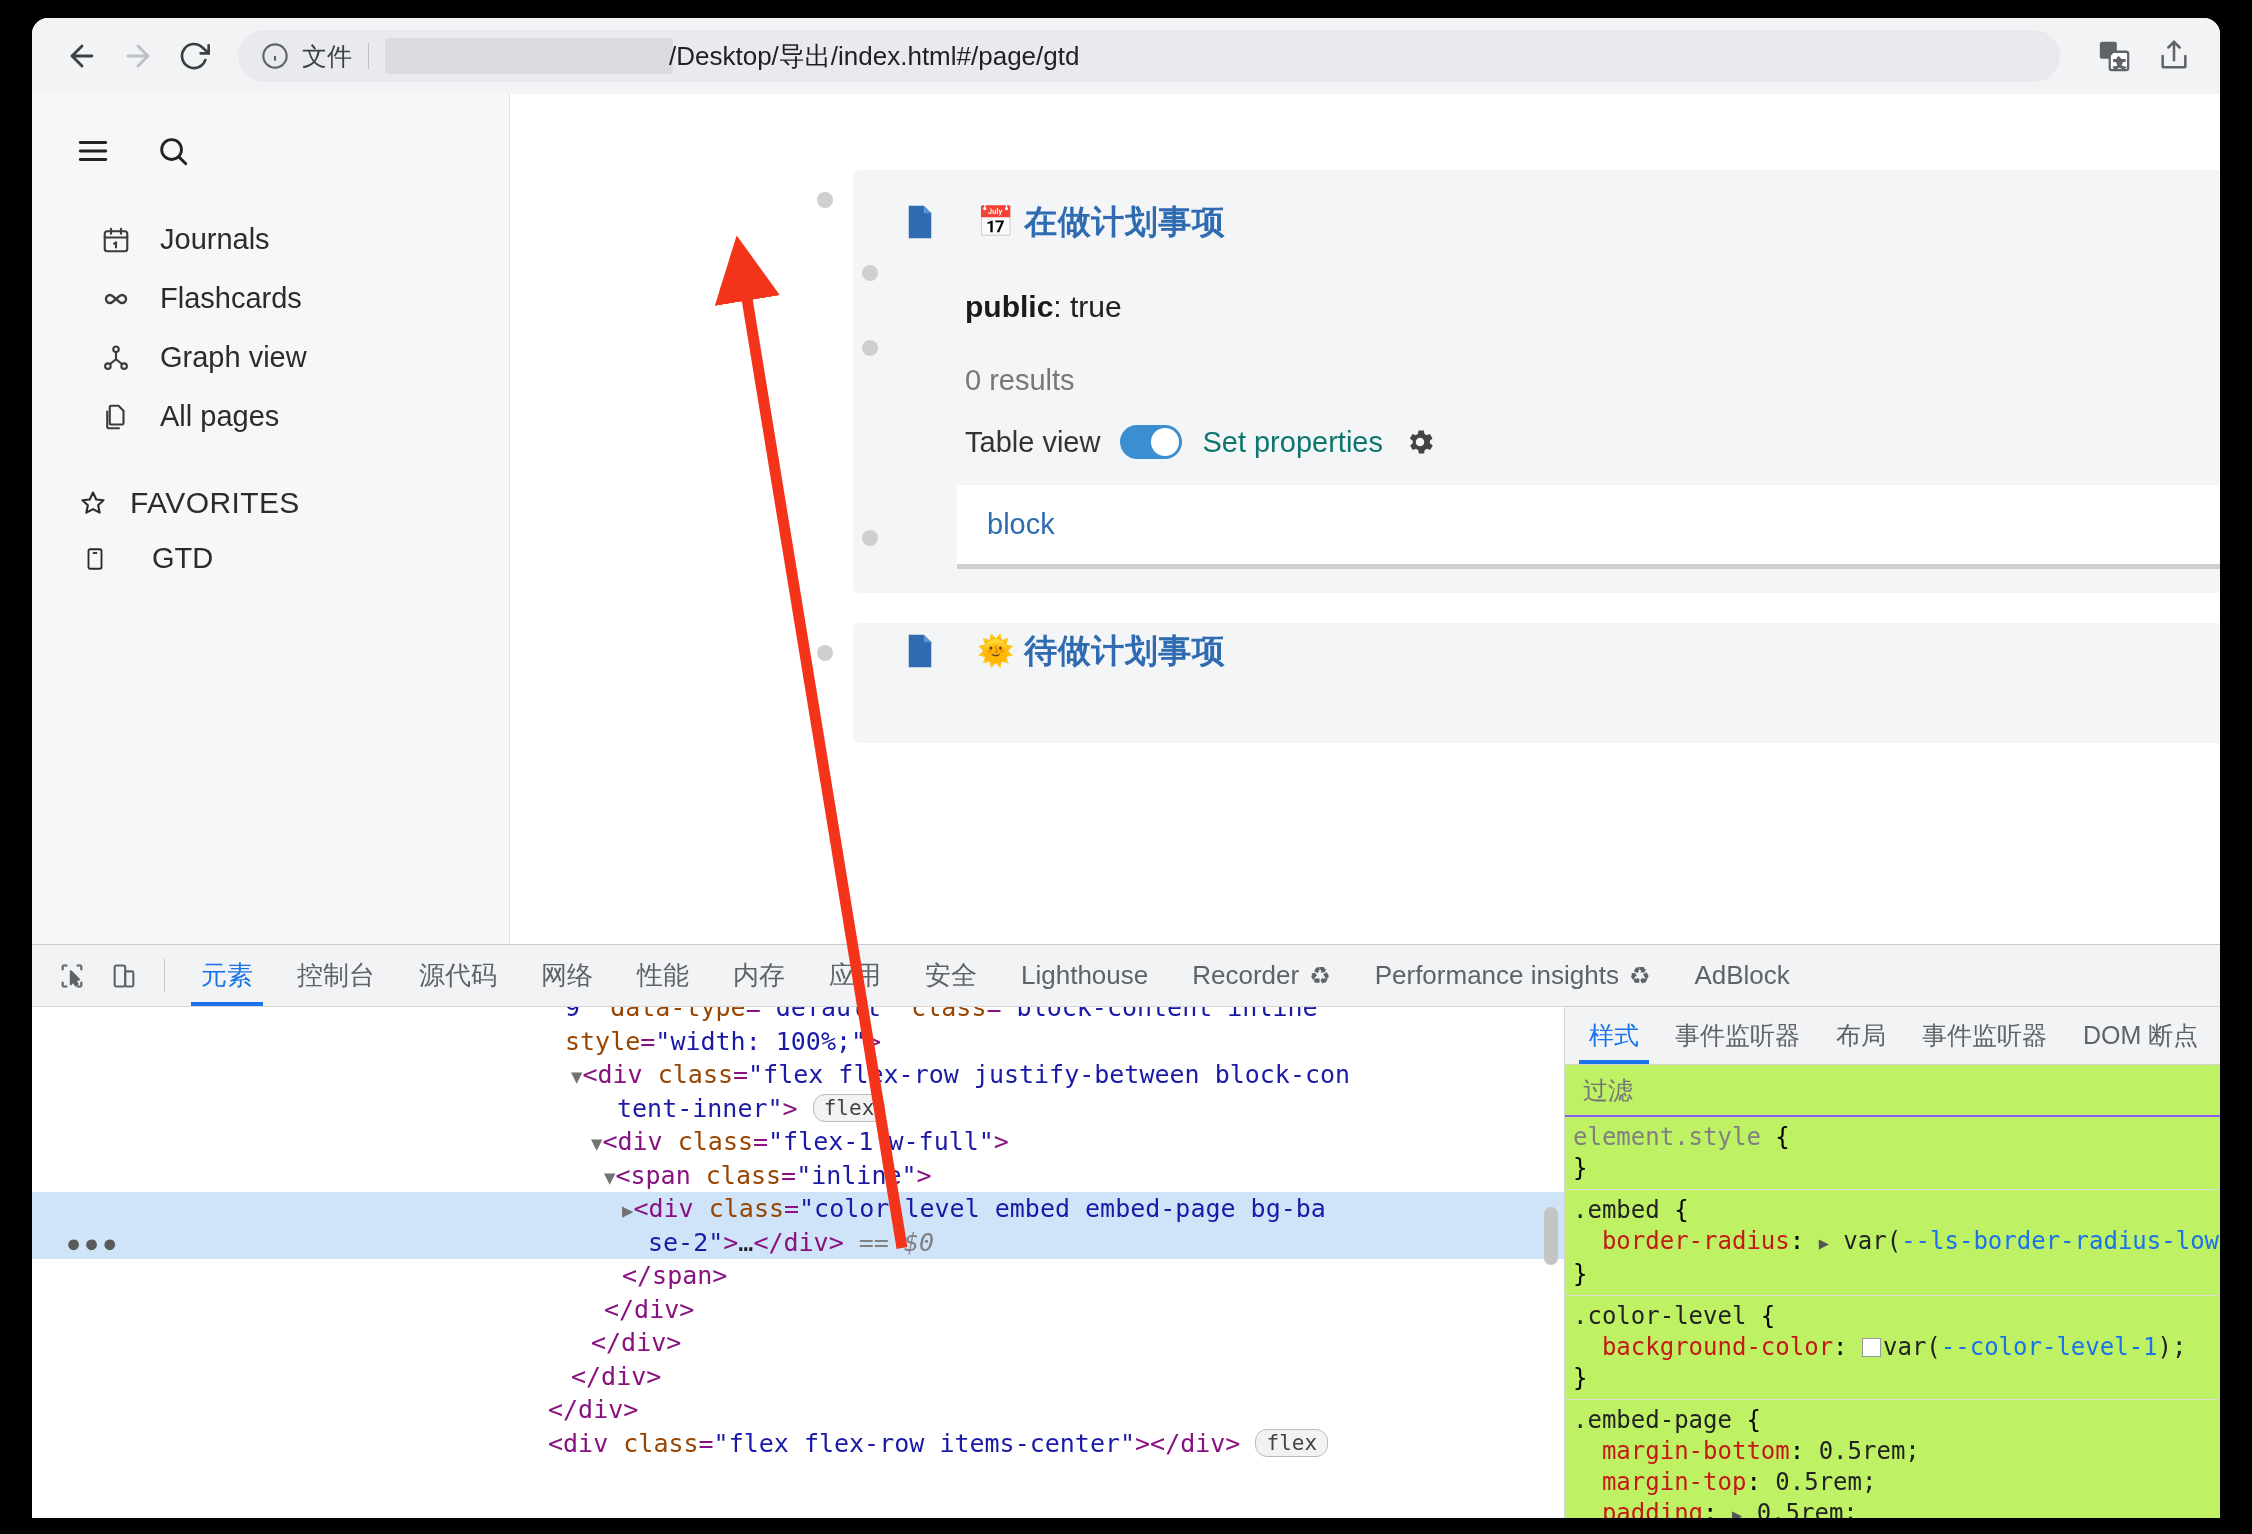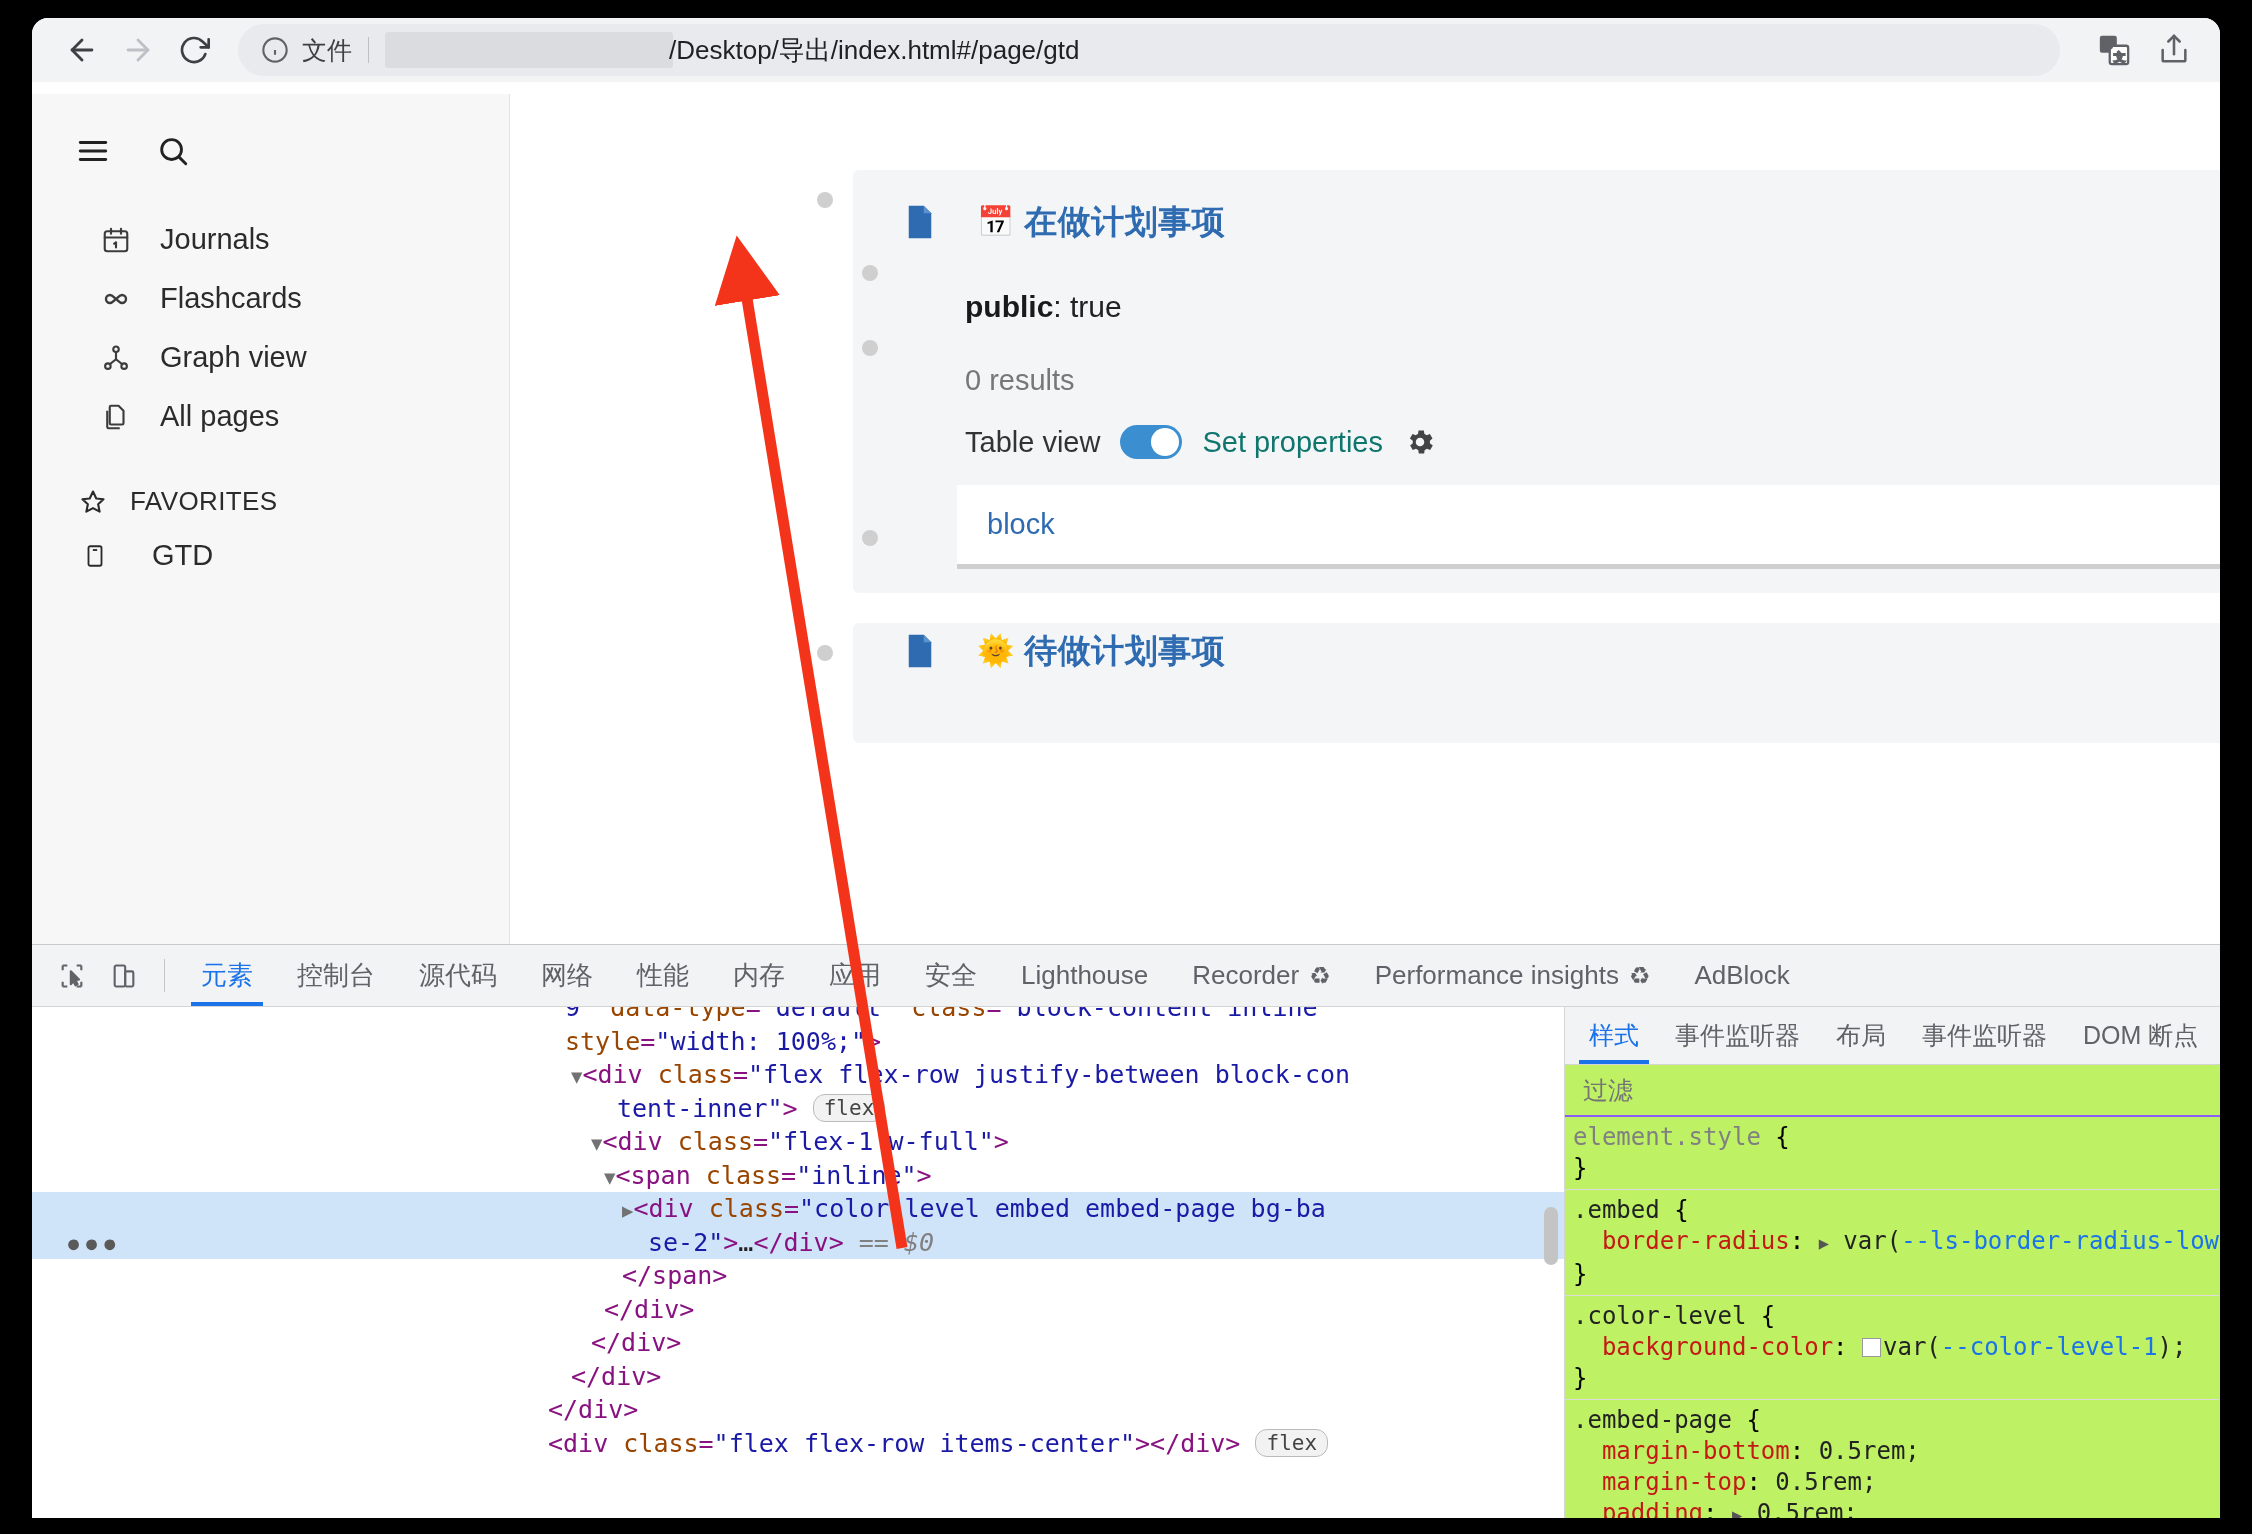--- a/index.html
+++ b/index.html
@@ -15,21 +15,21 @@
     position: absolute;
     left: 32px; top: 18px;
     width: 2188px; height: 1500px;
     background: #ffffff;
     border-radius: 16px 16px 0 0;
     overflow: hidden;
   }
 
   
   .toolbar {
-    height: 64px;
+    height: 76px;
     background: #f1f3f4;
     display: flex;
     align-items: center;
     padding: 0 22px;
     gap: 0;
     position: relative;
   }
   .nav-btn {
     width: 56px; height: 56px;
     display: flex; align-items: center; justify-content: center;
@@ -137,21 +137,21 @@
     width: 32px; height: 32px;
     display: flex; align-items: center; justify-content: center;
     color: #3c3c3c;
     flex: 0 0 auto;
   }
   .sb-section {
     display: flex;
     align-items: center;
     gap: 22px;
     padding: 16px 0 10px 46px;
-    font-size: 26px;
+    font-size: 30px;
     letter-spacing: 0.4px;
     color: #2b2b2b;
     margin-top: 24px;
   }
   .sb-section .ic { width: 30px; height: 30px; display:flex; align-items:center; justify-content:center; }
   .sb-fav {
     display: flex;
     align-items: center;
     gap: 42px;
     padding: 12px 0 12px 48px;

